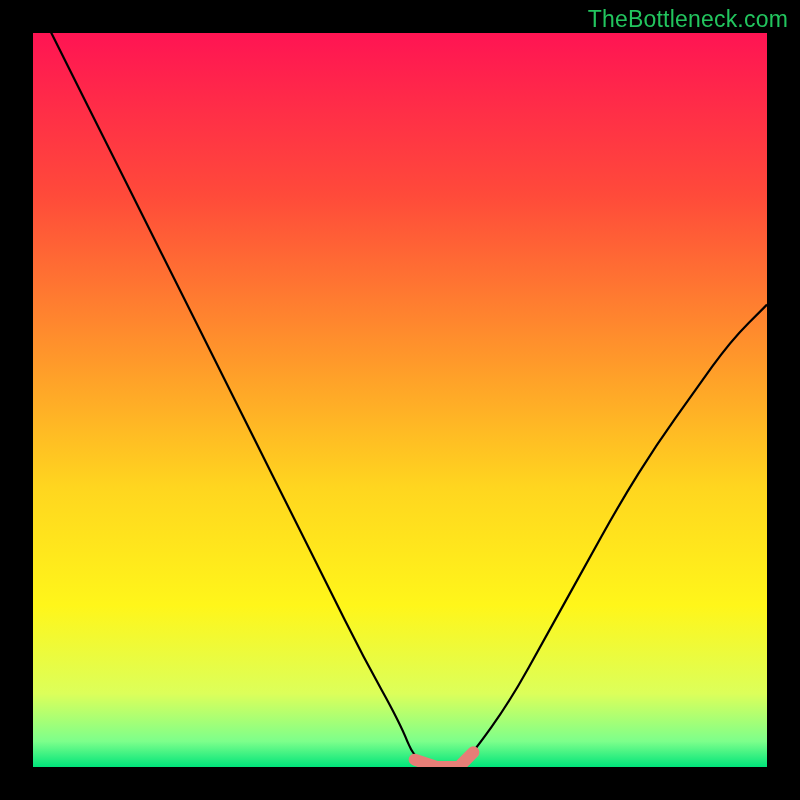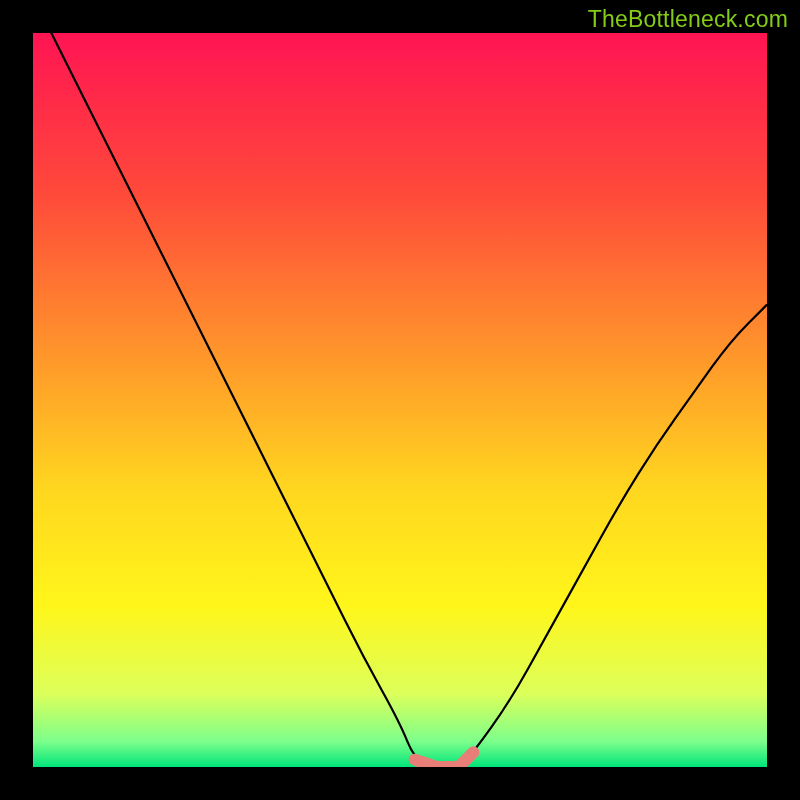--- a/index.html
+++ b/index.html
@@ -39,21 +39,21 @@
     top: 0;
     width: 100%;
     height: 100%;
   }
   .attribution {
     position: absolute;
     top: 6px;
     right: 12px;
     font-family: Arial, Helvetica, sans-serif;
     font-size: 23px;
-    color: #84cc16;
+    color: #22c55e;
     letter-spacing: 0.2px;
   }
 </style>
 </head>
 <body>
 
 <div class="frame">
 
   <div class="plot-area">
 

